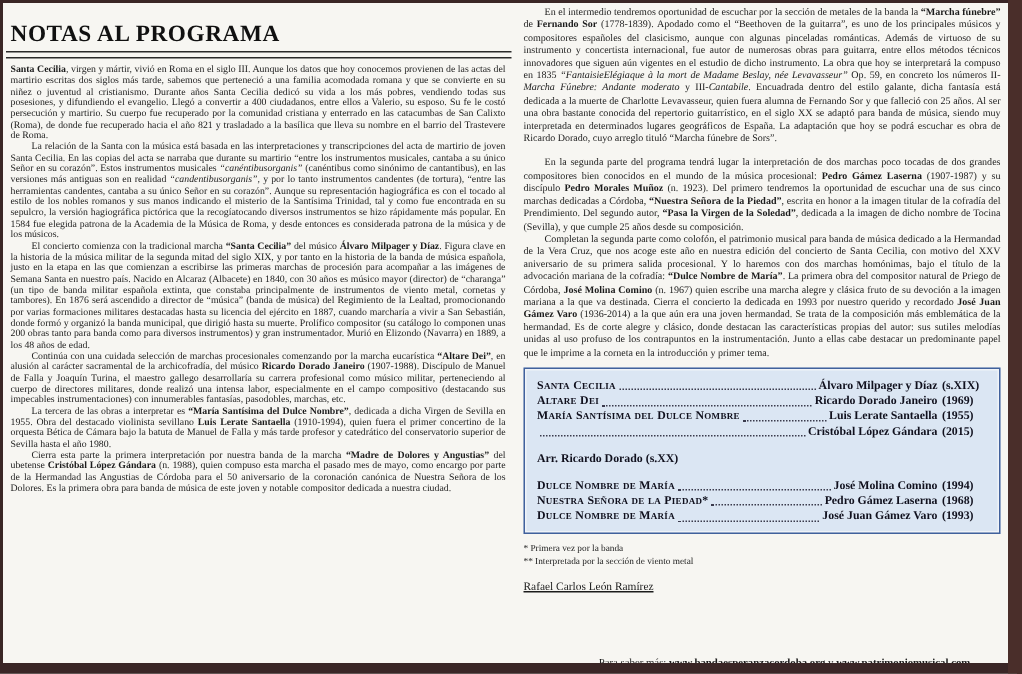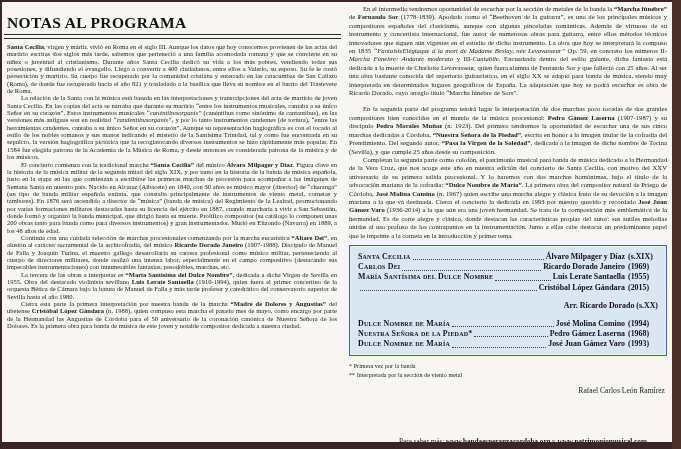--- a/index.html
+++ b/index.html
@@ -20,24 +20,24 @@
   .gap{margin-top:8px;}
   .b{font-weight:bold;}
   .i{font-style:italic;}
   .programme{margin-top:5px;background:#dbe6f3;border:1.6px solid #41619c;
              box-shadow:0 0 0 1px #f0f3f8 inset;padding:6px 8px 6px 8px;
              font-size:7.9px;font-weight:bold;color:#10101d;}
   .prog-row{display:flex;align-items:flex-end;line-height:10.2px;white-space:nowrap;}
   .prog-title{font-variant:small-caps;letter-spacing:.2px;}
   .dots{flex:1;border-bottom:1.2px dotted #3b3b4d;margin:0 2px 1.8px 2px;min-width:6px;}
   .prog-year{display:inline-block;min-width:30px;text-align:left;margin-left:3px;}
-  .prog-arr{text-align:right;line-height:10px;}
+  .prog-arr{line-height:10px;}
   .prog-gap{height:8px;}
   .footnotes{margin-top:6px;font-size:6.2px;line-height:8.5px;color:#222;}
-  .author{margin-top:7px;text-align:right;font-size:7.6px;padding-right:2px;}
+  .author{margin-top:7px;text-align:left;font-size:7.6px;padding-right:2px;text-decoration:underline;}
   .more{margin-top:auto;transform:translateY(4px);font-size:7.2px;text-align:center;
         padding-left:30px;white-space:nowrap;}
 </style>
 </head>
 <body>
 
 <div class="frame">
   <div class="page">
 
     <div class="col col-left">
@@ -61,21 +61,21 @@
         </div>
 
       <div class="programme" id="programme">
           <div class="prog-row">
             <span class="prog-title">Santa Cecilia</span>
             <span class="dots"></span>
             <span>Álvaro Milpager y Díaz</span>
             <span class="prog-year">(s.XIX)</span>
           </div>
           <div class="prog-row">
-            <span class="prog-title">Carlos Dei</span>
+            <span class="prog-title">Altare Dei</span>
             <span class="dots"></span>
             <span>Ricardo Dorado Janeiro</span>
             <span class="prog-year">(1969)</span>
           </div>
           <div class="prog-row">
             <span class="prog-title">María Santísima del Dulce Nombre</span>
             <span class="dots"></span>
             <span>Luis Lerate Santaella</span>
             <span class="prog-year">(1955)</span>
           </div>

